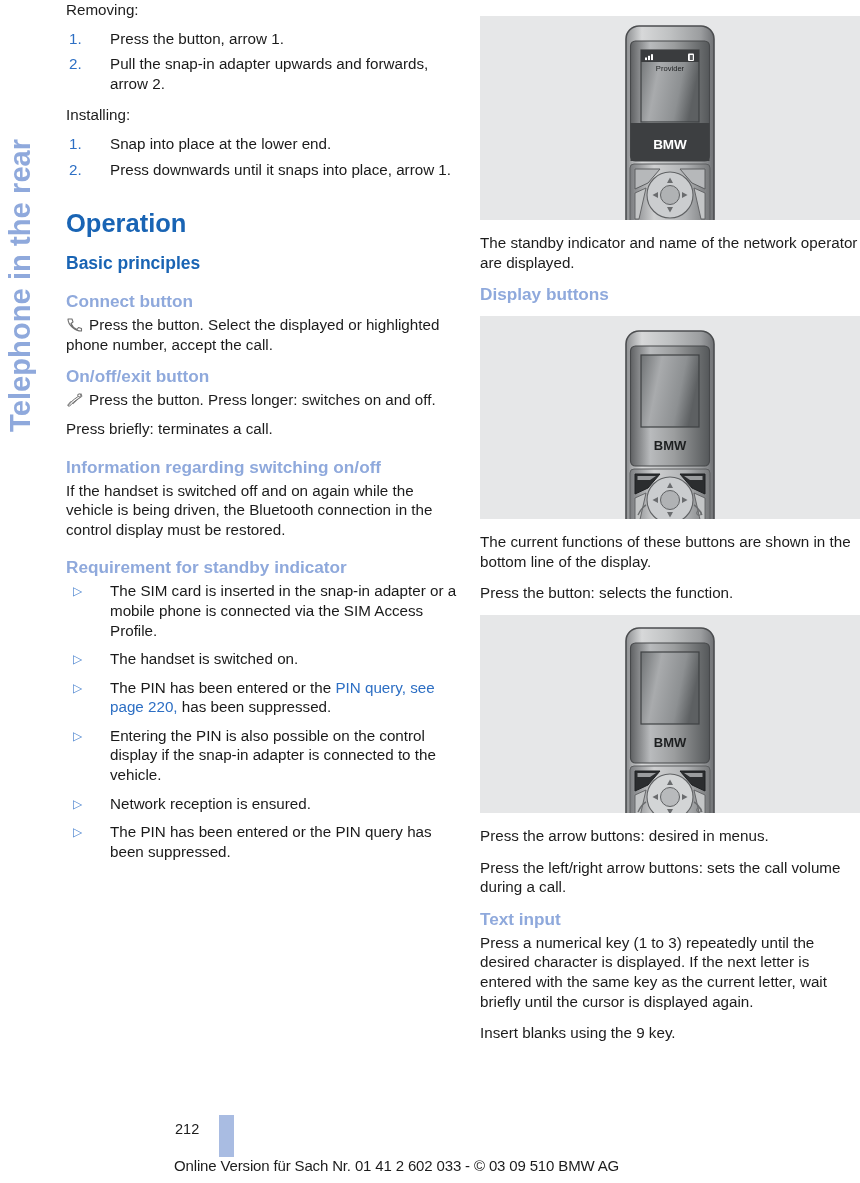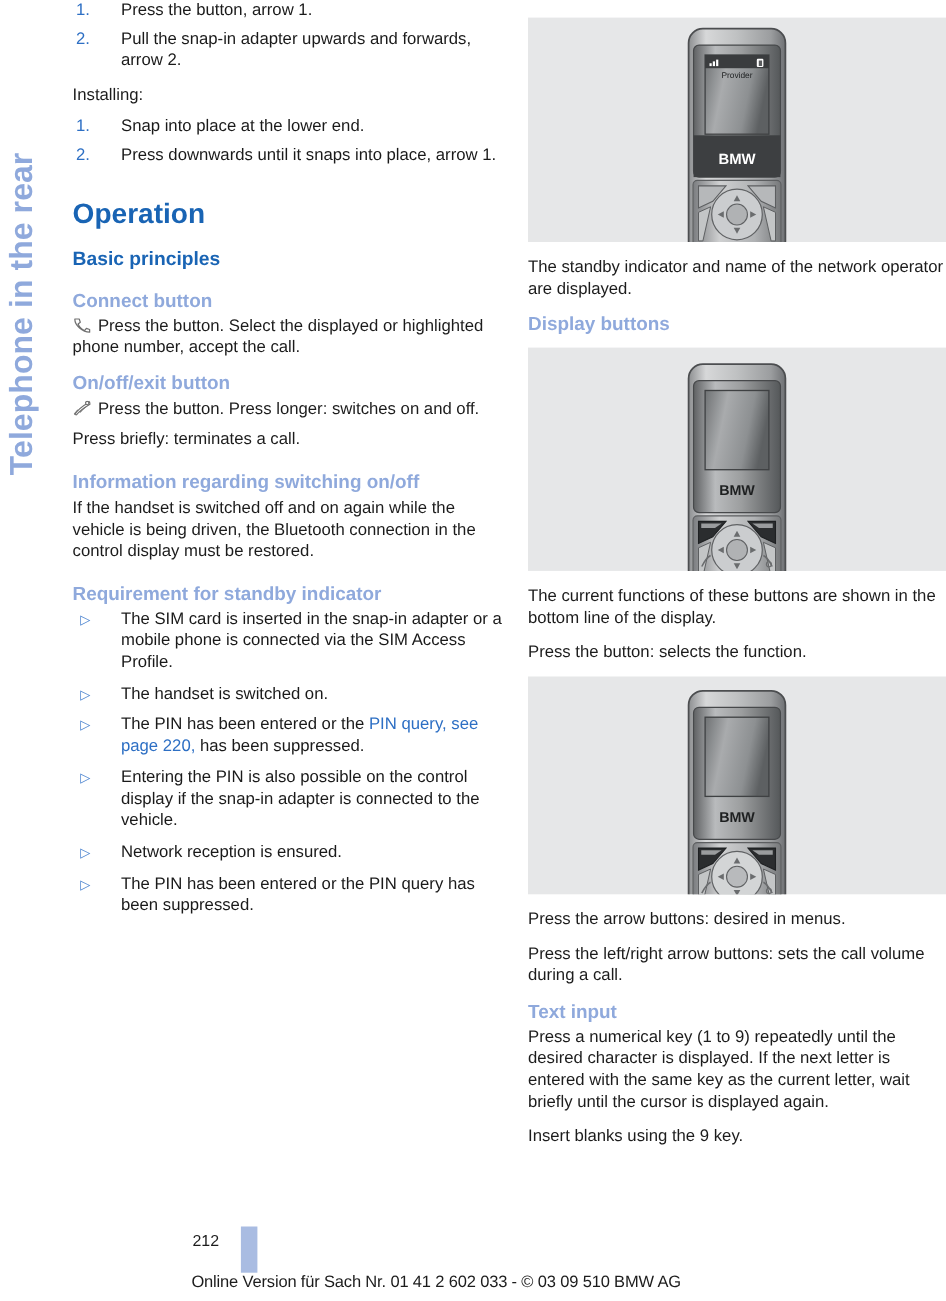--- a/index.html
+++ b/index.html
@@ -180,20 +180,21 @@
 </style>
 </head>
 <body>
 
 <div id="side-tab">
   <div class="vtext">Telephone in the rear</div>
 </div>
 
 <div id="col-left">
 
+  <p class="body-text tight">Removing:</p>
 
   <ol class="num-list">
     <li>
       <span class="num">1.</span>
       <span>Press the button, arrow 1.</span>
     </li>
     <li>
       <span class="num">2.</span>
       <span>Pull the snap-in adapter upwards and forwards, arrow 2.</span>
     </li>
@@ -376,21 +377,21 @@
       <polygon points="53,154.5 56,160 50,160" fill="#6a6c6e"></polygon>
       <polygon points="35.5,172 41,169 41,175" fill="#6a6c6e"></polygon>
       <polygon points="70.5,172 65,169 65,175" fill="#6a6c6e"></polygon>
       <polygon points="53,189.5 56,184 50,184" fill="#6a6c6e"></polygon>
     </svg>
   </div>
   <p class="body-text">Press the arrow buttons: desired in menus.</p>
   <p class="body-text">Press the left/right arrow buttons: sets the call volume during a call.</p>
 
   <h3 class="minor-title">Text input</h3>
-  <p class="body-text">Press a numerical key (1 to 9) repeatedly until the desired character is displayed. If the next letter is entered with the same key as the current letter, wait briefly until the cursor is displayed again.</p>
+  <p class="body-text">Press a numerical key (1 to 3) repeatedly until the desired character is displayed. If the next letter is entered with the same key as the current letter, wait briefly until the cursor is displayed again.</p>
   <p class="body-text">Insert blanks using the 9 key.</p>
 </div>
 
 <div id="footer">
   <div id="page-bar"></div>
   <div id="page-num">212</div>
   <div id="online-note">Online Version für Sach Nr. 01 41 2 602 033 - © 03 09 510 BMW AG</div>
 </div>
 
 </body></html>

